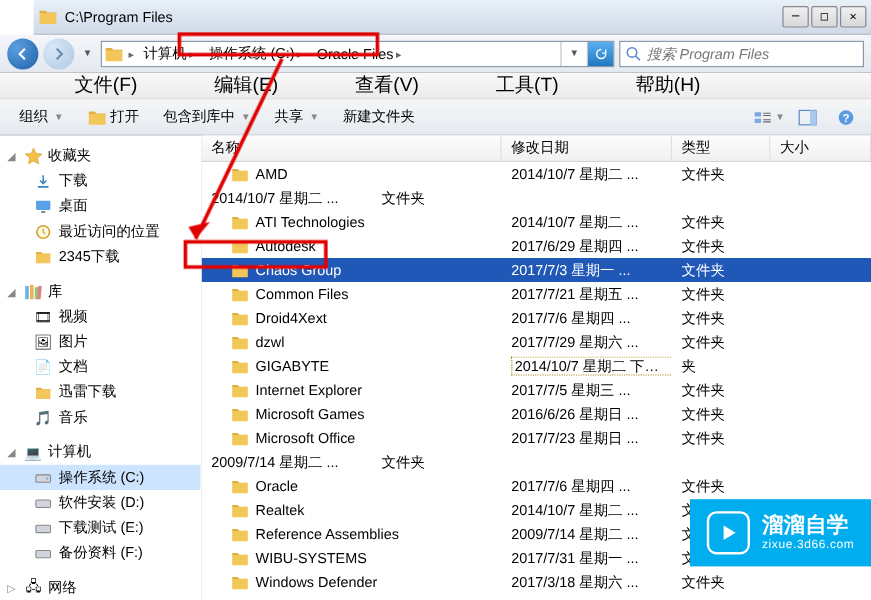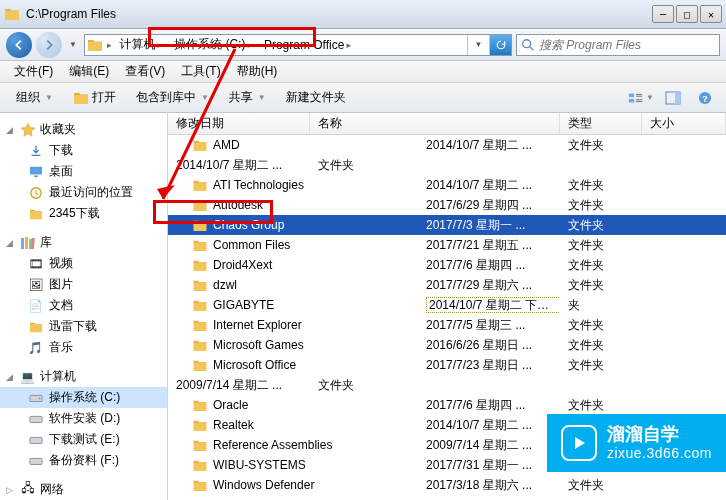--- a/index.html
+++ b/index.html
@@ -1,19 +1,19 @@
 <!DOCTYPE html>
 <html><head>
 <meta charset="utf-8">
 <style>
 * { margin: 0; padding: 0; box-sizing: border-box; }
 body { font-family: "Segoe UI", Tahoma, sans-serif; font-size: 12px; background: #fff; width: 726px; height: 500px; overflow: hidden; position: relative; }
 
 
-.titlebar { height: 25px; background: linear-gradient(to bottom, #e8f0f8, #d0dae8); display: flex; align-items: center; padding: 14px 4px; border-bottom: 1px solid #a0a8b8; }
+.titlebar { height: 25px; background: linear-gradient(to bottom, #e8f0f8, #d0dae8); display: flex; align-items: center; padding: 14px 4px; border-bottom: 1px solid #a0a8b8; margin-left: 28px; }
 .titlebar .folder-ico { width: 16px; height: 14px; margin-right: 6px; }
 .titlebar .title { flex: 1; color: #000; font-size: 12px; }
 .win-controls { display: flex; gap: 2px; }
 .win-btn { width: 22px; height: 18px; background: linear-gradient(to bottom, #f0f0f0, #d8d8d8); border: 1px solid #888; border-radius: 2px; display: flex; align-items: center; justify-content: center; font-family: monospace; font-size: 10px; cursor: pointer; }
 
 
 .navbar { height: 32px; background: linear-gradient(to bottom, #f4f6fa, #e4e8f0); display: flex; align-items: center; padding: 3px 6px; gap: 4px; border-bottom: 1px solid #c0c4cc; }
 .nav-btn { width: 26px; height: 26px; border-radius: 50%; display: flex; align-items: center; justify-content: center; cursor: pointer; }
 .nav-back { background: radial-gradient(circle at 30% 30%, #5b9fe0, #2060a8); }
 .nav-fwd { background: radial-gradient(circle at 30% 30%, #d8e8f8, #b0c8e0); }
@@ -24,21 +24,21 @@
 .crumb-sep { color: #666; font-size: 9px; padding: 0 2px; }
 .folder-small { width: 16px; height: 14px; margin-right: 2px; }
 .addr-right { margin-left: auto; display: flex; }
 .addr-icon-btn { width: 22px; height: 20px; display: flex; align-items: center; justify-content: center; border-left: 1px solid #c0c4cc; cursor: pointer; }
 .refresh-btn { background: linear-gradient(to bottom, #5ab0f0, #2078c0); color: #fff; }
 .searchbox { width: 204px; height: 22px; background: #fff; border: 1px solid #8a9aac; display: flex; align-items: center; padding: 0 4px; gap: 4px; }
 .searchbox input { border: none; outline: none; flex: 1; font-size: 12px; color: #666; font-style: italic; background: transparent; }
 
 
 .menubar { height: 22px; background: linear-gradient(to bottom, #f8f8f8, #ececec); display: flex; align-items: center; padding: 0 6px; border-bottom: 1px solid #d4d4d4; }
-.menu-item { padding: 2px 8px; cursor: pointer; font-size: 12px; }
+.menu-item { padding: 2px 8px; cursor: pointer; font-size: 16px; margin-left: 48px; }
 
 
 .toolbar { height: 30px; background: linear-gradient(to bottom, #f5f6f7, #e5eaf0); display: flex; align-items: center; padding: 0 8px; gap: 4px; border-bottom: 1px solid #c0c4cc; }
 .tool-item { padding: 3px 8px; cursor: pointer; font-size: 12px; display: flex; align-items: center; gap: 3px; }
 .tool-sep { color: #888; font-size: 8px; margin-left: 2px; }
 .toolbar-right { margin-left: auto; display: flex; gap: 6px; }
 .tool-icon-btn { width: 26px; height: 22px; display: flex; align-items: center; justify-content: center; cursor: pointer; }
 
 
 .main { display: flex; height: calc(500px - 25px - 32px - 22px - 30px); }
@@ -73,21 +73,21 @@
 .red-box { position: absolute; border: 3px solid #e00000; pointer-events: none; z-index: 50; }
 .red-arrow { position: absolute; z-index: 49; pointer-events: none; }
 .date-highlight { border: 1px dotted #b09020; padding: 0 2px; }
 
 
 .watermark { position: absolute; right: 0; bottom: 28px; background: #00aeef; color: #fff; padding: 10px 14px; display: flex; align-items: center; gap: 10px; z-index: 60; }
 .watermark .play { width: 36px; height: 36px; border: 2px solid #fff; border-radius: 8px; display: flex; align-items: center; justify-content: center; }
 .watermark .play svg { width: 16px; height: 16px; }
 .watermark .txt { display: flex; flex-direction: column; line-height: 1.2; }
 .watermark .big { font-size: 18px; font-weight: bold; }
-.watermark .small { font-size: 14px; letter-spacing: 0.5px; }
+.watermark .small { font-size: 10px; letter-spacing: 0.5px; }
 
 
 ::-webkit-scrollbar { width: 16px; }
 ::-webkit-scrollbar-track { background: #f0f0f0; }
 ::-webkit-scrollbar-thumb { background: #c4c8d0; border: 1px solid #a8acb4; }
 
 
 .folder-svg-fill { fill: #f3c65a; }
 .folder-svg-tab { fill: #e0b040; }
 </style>
@@ -134,21 +134,21 @@
     <span class="crumb-sep">▸</span>
     <span class="crumb">
         <span>计算机</span>
         <span class="crumb-sep">▸</span>
       </span>
     <span class="crumb">
         <span>操作系统 (C:)</span>
         <span class="crumb-sep">▸</span>
       </span>
     <span class="crumb">
-        <span>Program Office</span>
+        <span>Oracle Files</span>
         <span class="crumb-sep">▸</span>
       </span>
     <div class="addr-right">
       <div class="addr-icon-btn" style="color:#555;font-size:8px">▼</div>
       <div class="addr-icon-btn refresh-btn">
         <svg width="12" height="12" viewBox="0 0 16 16">
             <path d="M8 3 a5 5 0 1 0 5 5 M13 3 v4 h-4" stroke="#fff" stroke-width="1.6" fill="none"></path>
           </svg>
       </div>
     </div>
@@ -347,22 +347,22 @@
       <div class="side-header">
         <span class="exp">▷</span>
         <span class="ico">🖧</span>
         <span class="lbl">网络</span>
       </div>
     </div>
   </div>
 
   <div class="content">
     <div class="col-headers">
+      <div class="col-h col-name">名称</div>
       <div class="col-h col-date">修改日期</div>
-      <div class="col-h col-name">名称</div>
       <div class="col-h col-type">类型</div>
       <div class="col-h col-size">大小</div>
     </div>
     <div id="rows-container">
         <div class="row">
           <div class="cell cell-name">
             <svg class="folder-ico-y" viewBox="0 0 16 14">
               <use href="#folder-icon-def"></use>
             </svg>
             <span>AMD</span>

